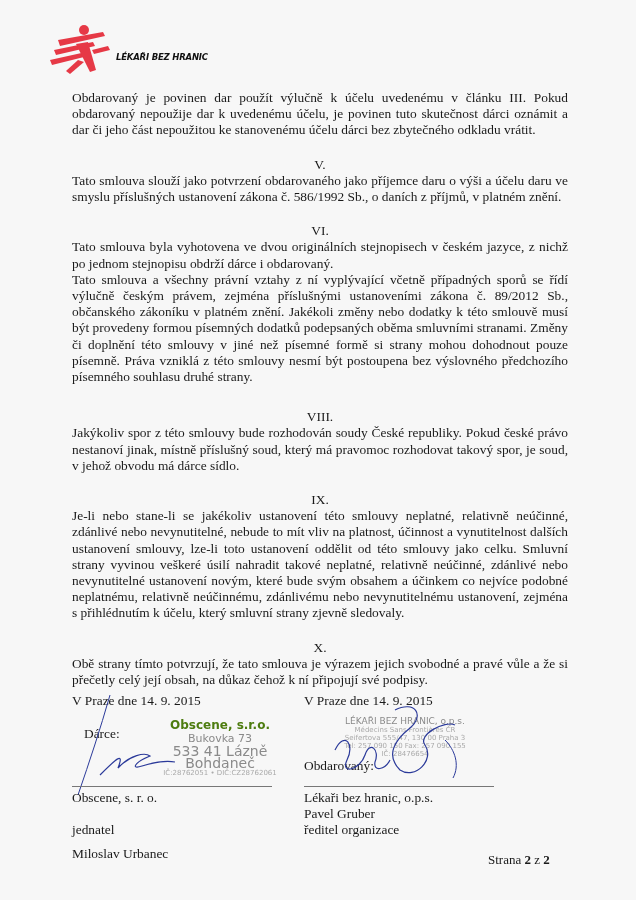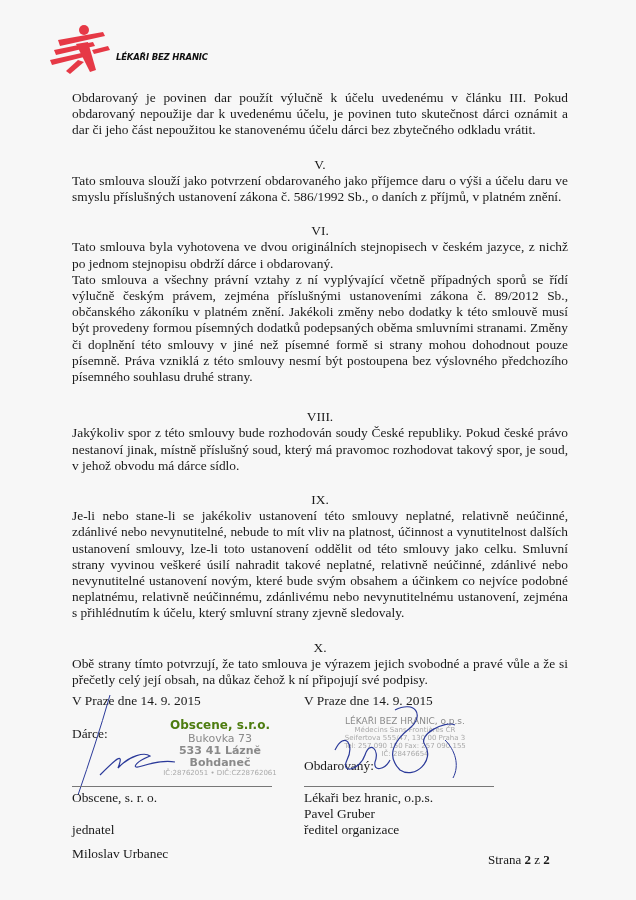--- a/index.html
+++ b/index.html
@@ -55,26 +55,26 @@
     <p class="para">Jakýkoliv spor z této smlouvy bude rozhodován soudy České republiky. Pokud české právo nestanoví jinak, místně příslušný soud, který má pravomoc rozhodovat takový spor, je soud, v jehož obvodu má dárce sídlo.</p>
 
     <p class="heading" style="margin-top:18px">IX.</p>
     <p class="para">Je-li nebo stane-li se jakékoliv ustanovení této smlouvy neplatné, relativně neúčinné, zdánlivé nebo nevynutitelné, nebude to mít vliv na platnost, účinnost a vynutitelnost dalších ustanovení smlouvy, lze-li toto ustanovení oddělit od této smlouvy jako celku. Smluvní strany vyvinou veškeré úsilí nahradit takové neplatné, relativně neúčinné, zdánlivé nebo nevynutitelné ustanovení novým, které bude svým obsahem a účinkem co nejvíce podobné neplatnému, relativně neúčinnému, zdánlivému nebo nevynutitelnému ustanovení, zejména s přihlédnutím k účelu, který smluvní strany zjevně sledovaly.</p>
 
     <p class="heading" style="margin-top:18px">X.</p>
     <p class="para">Obě strany tímto potvrzují, že tato smlouva je výrazem jejich svobodné a pravé vůle a že si přečetly celý její obsah, na důkaz čehož k ní připojují své podpisy.</p>
   </div>
 
   <div class="sig" style="left:72px; top:693px;">V Praze dne 14. 9. 2015</div>
-  <div class="sig" style="left:72px; top:726px;text-align:center;">Dárce:</div>
+  <div class="sig" style="left:84px; top:726px;text-align:center;">Dárce:</div>
 
   <div class="stamp" style="left:150px; top:718px; width:140px;">
     <div style="font-weight:bold; font-size:12px; line-height:15px; color:#4d7c0f;">Obscene, s.r.o.</div>
     <div style="font-size:11px; line-height:12px;">Bukovka 73</div>
-    <div style="font-size:11px; line-height:12px;font-weight:bold;">533 41 Lázně Bohdaneč</div>
+    <div style="font-size:14px; line-height:12px;">533 41 Lázně Bohdaneč</div>
     <div style="font-size:7px; line-height:9px; color:#aaa;">IČ:28762051 • DIČ:CZ28762061</div>
   </div>
 
   <svg class="scribble" style="left:70px; top:690px;" width="110" height="110" viewBox="0 0 110 110">
     <path d="M40 5 C30 40 20 70 8 105" stroke="#2b3a9a" stroke-width="1" fill="none"></path>
     <path d="M30 85 C45 70 55 60 48 78 C60 65 75 62 80 66 C65 72 60 80 72 76 C85 72 95 70 105 72" stroke="#2b3a9a" stroke-width="1.2" fill="none"></path>
   </svg>
 
   <div class="sig-line" style="left:72px; top:786px; width:200px;"></div>
   <div class="sig" style="left:72px; top:790px;">Obscene, s. r. o.</div>

